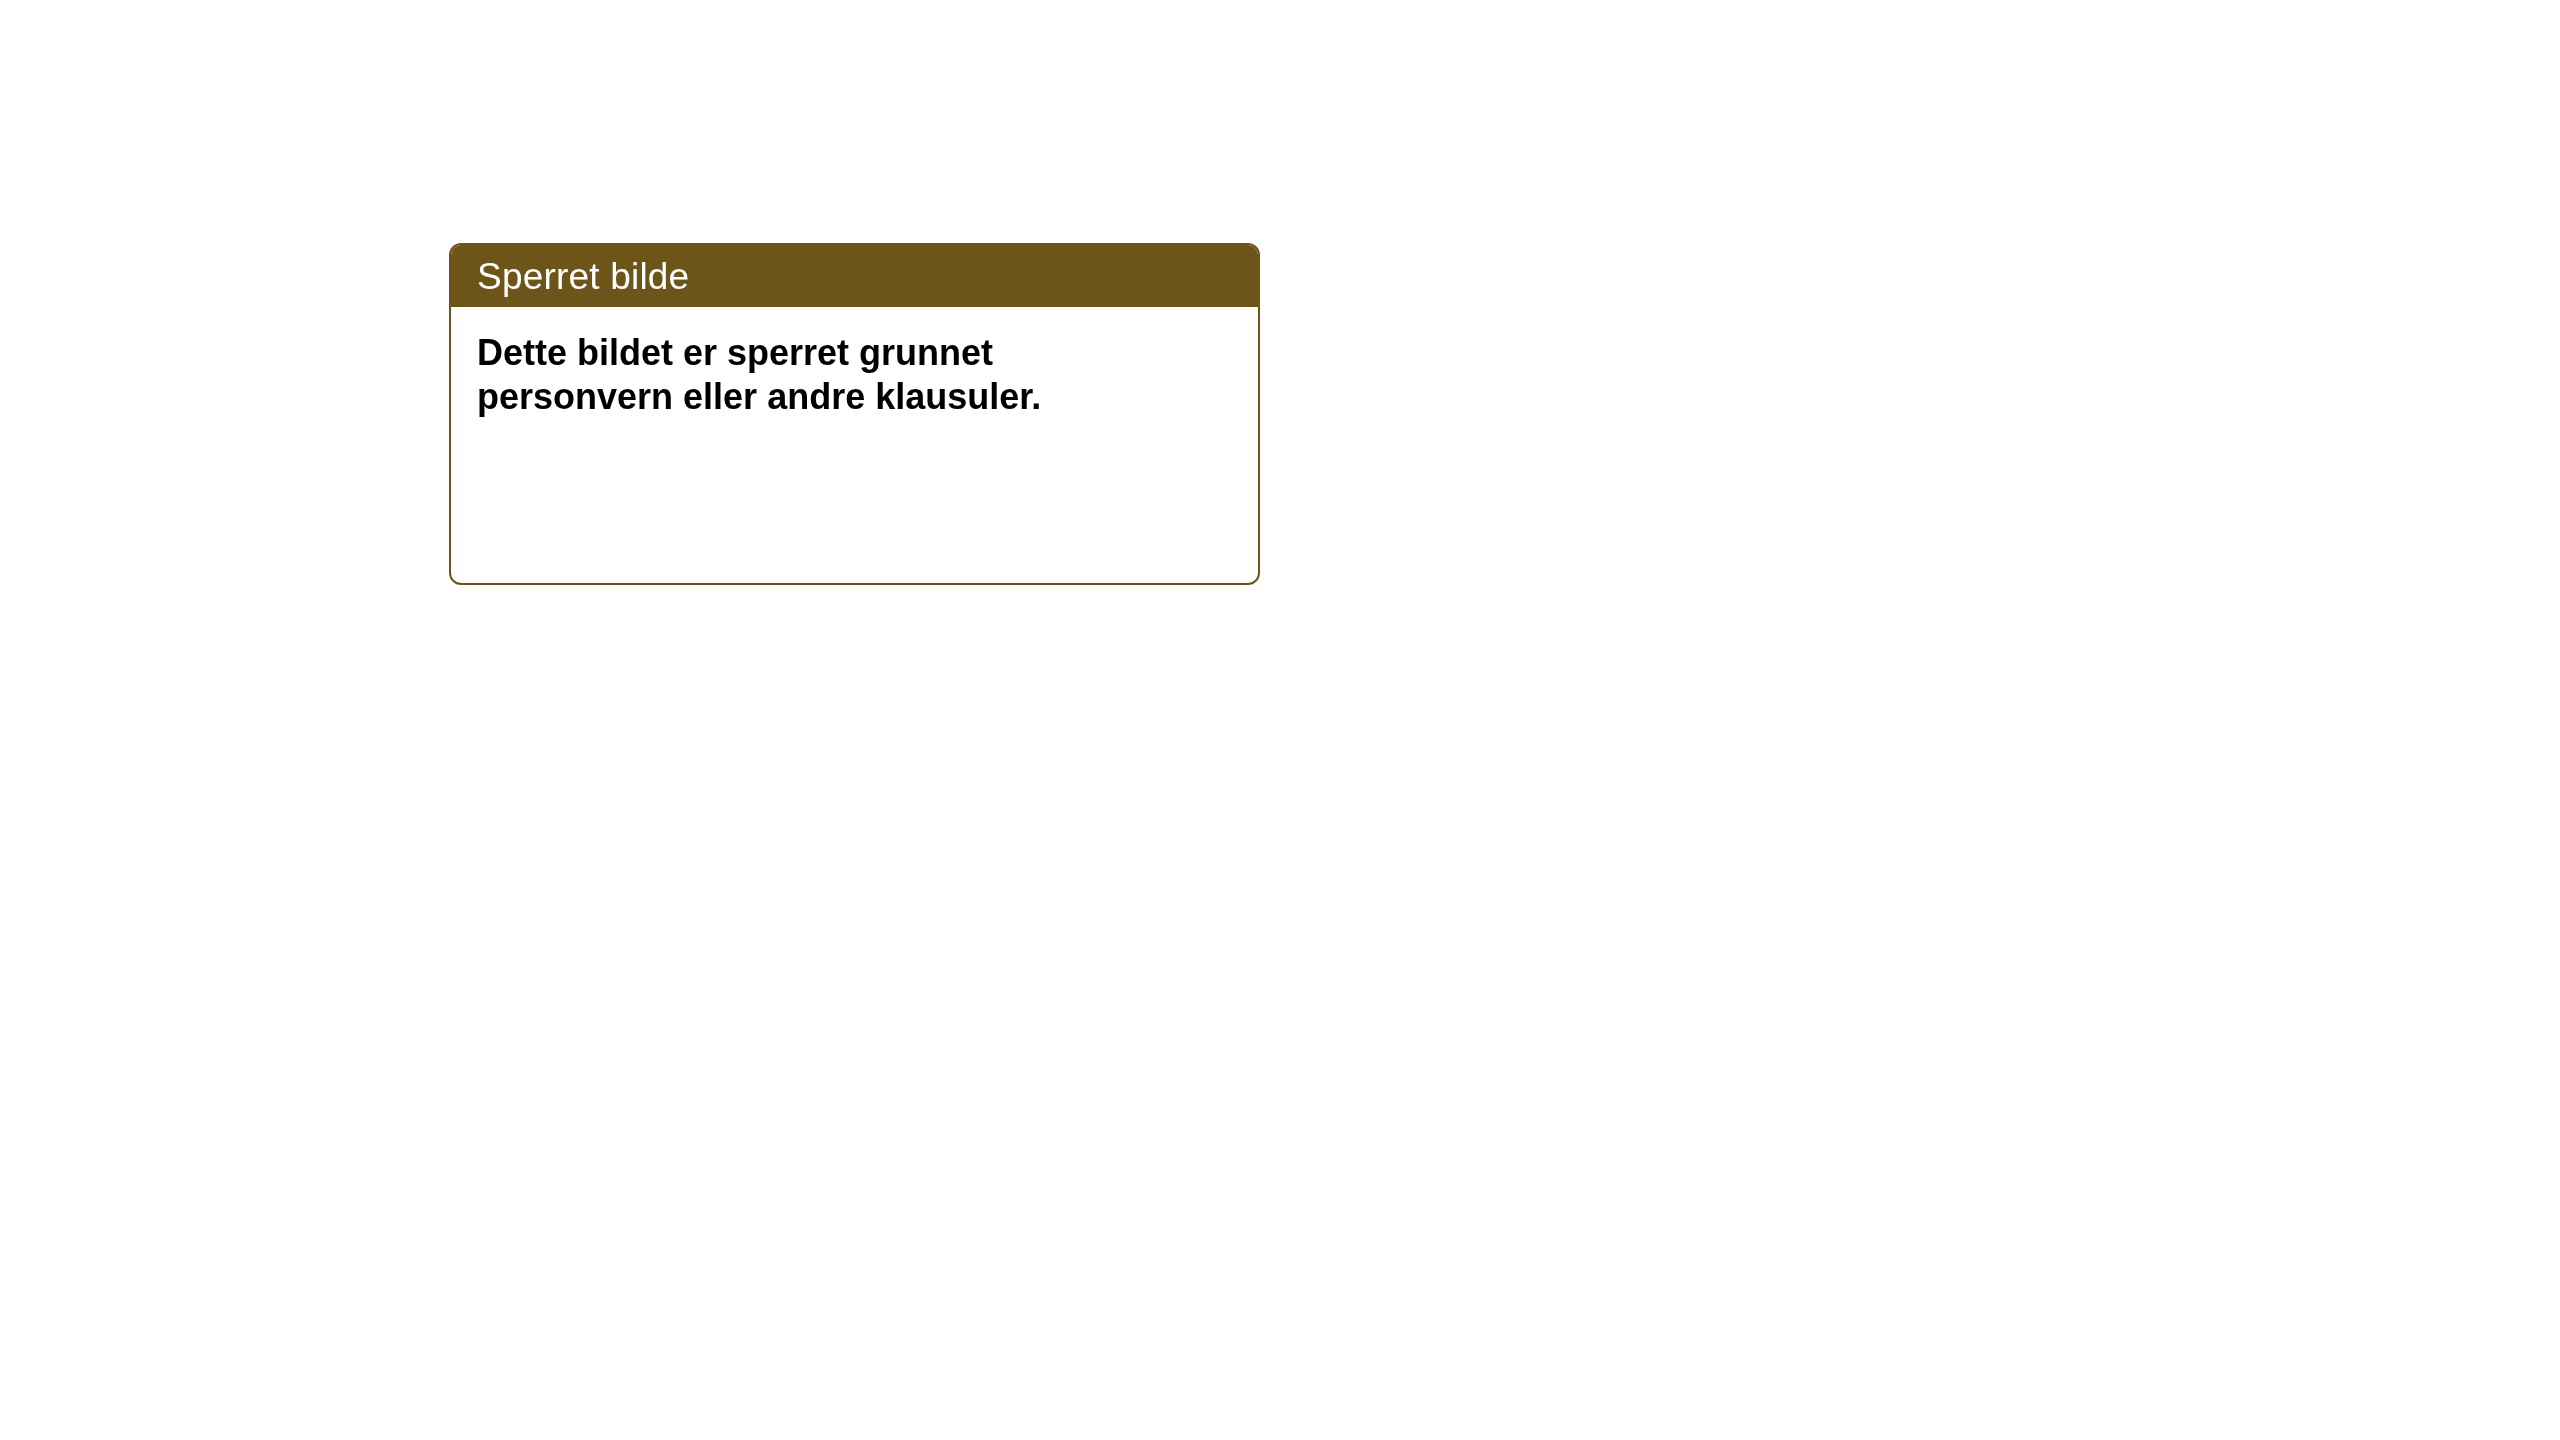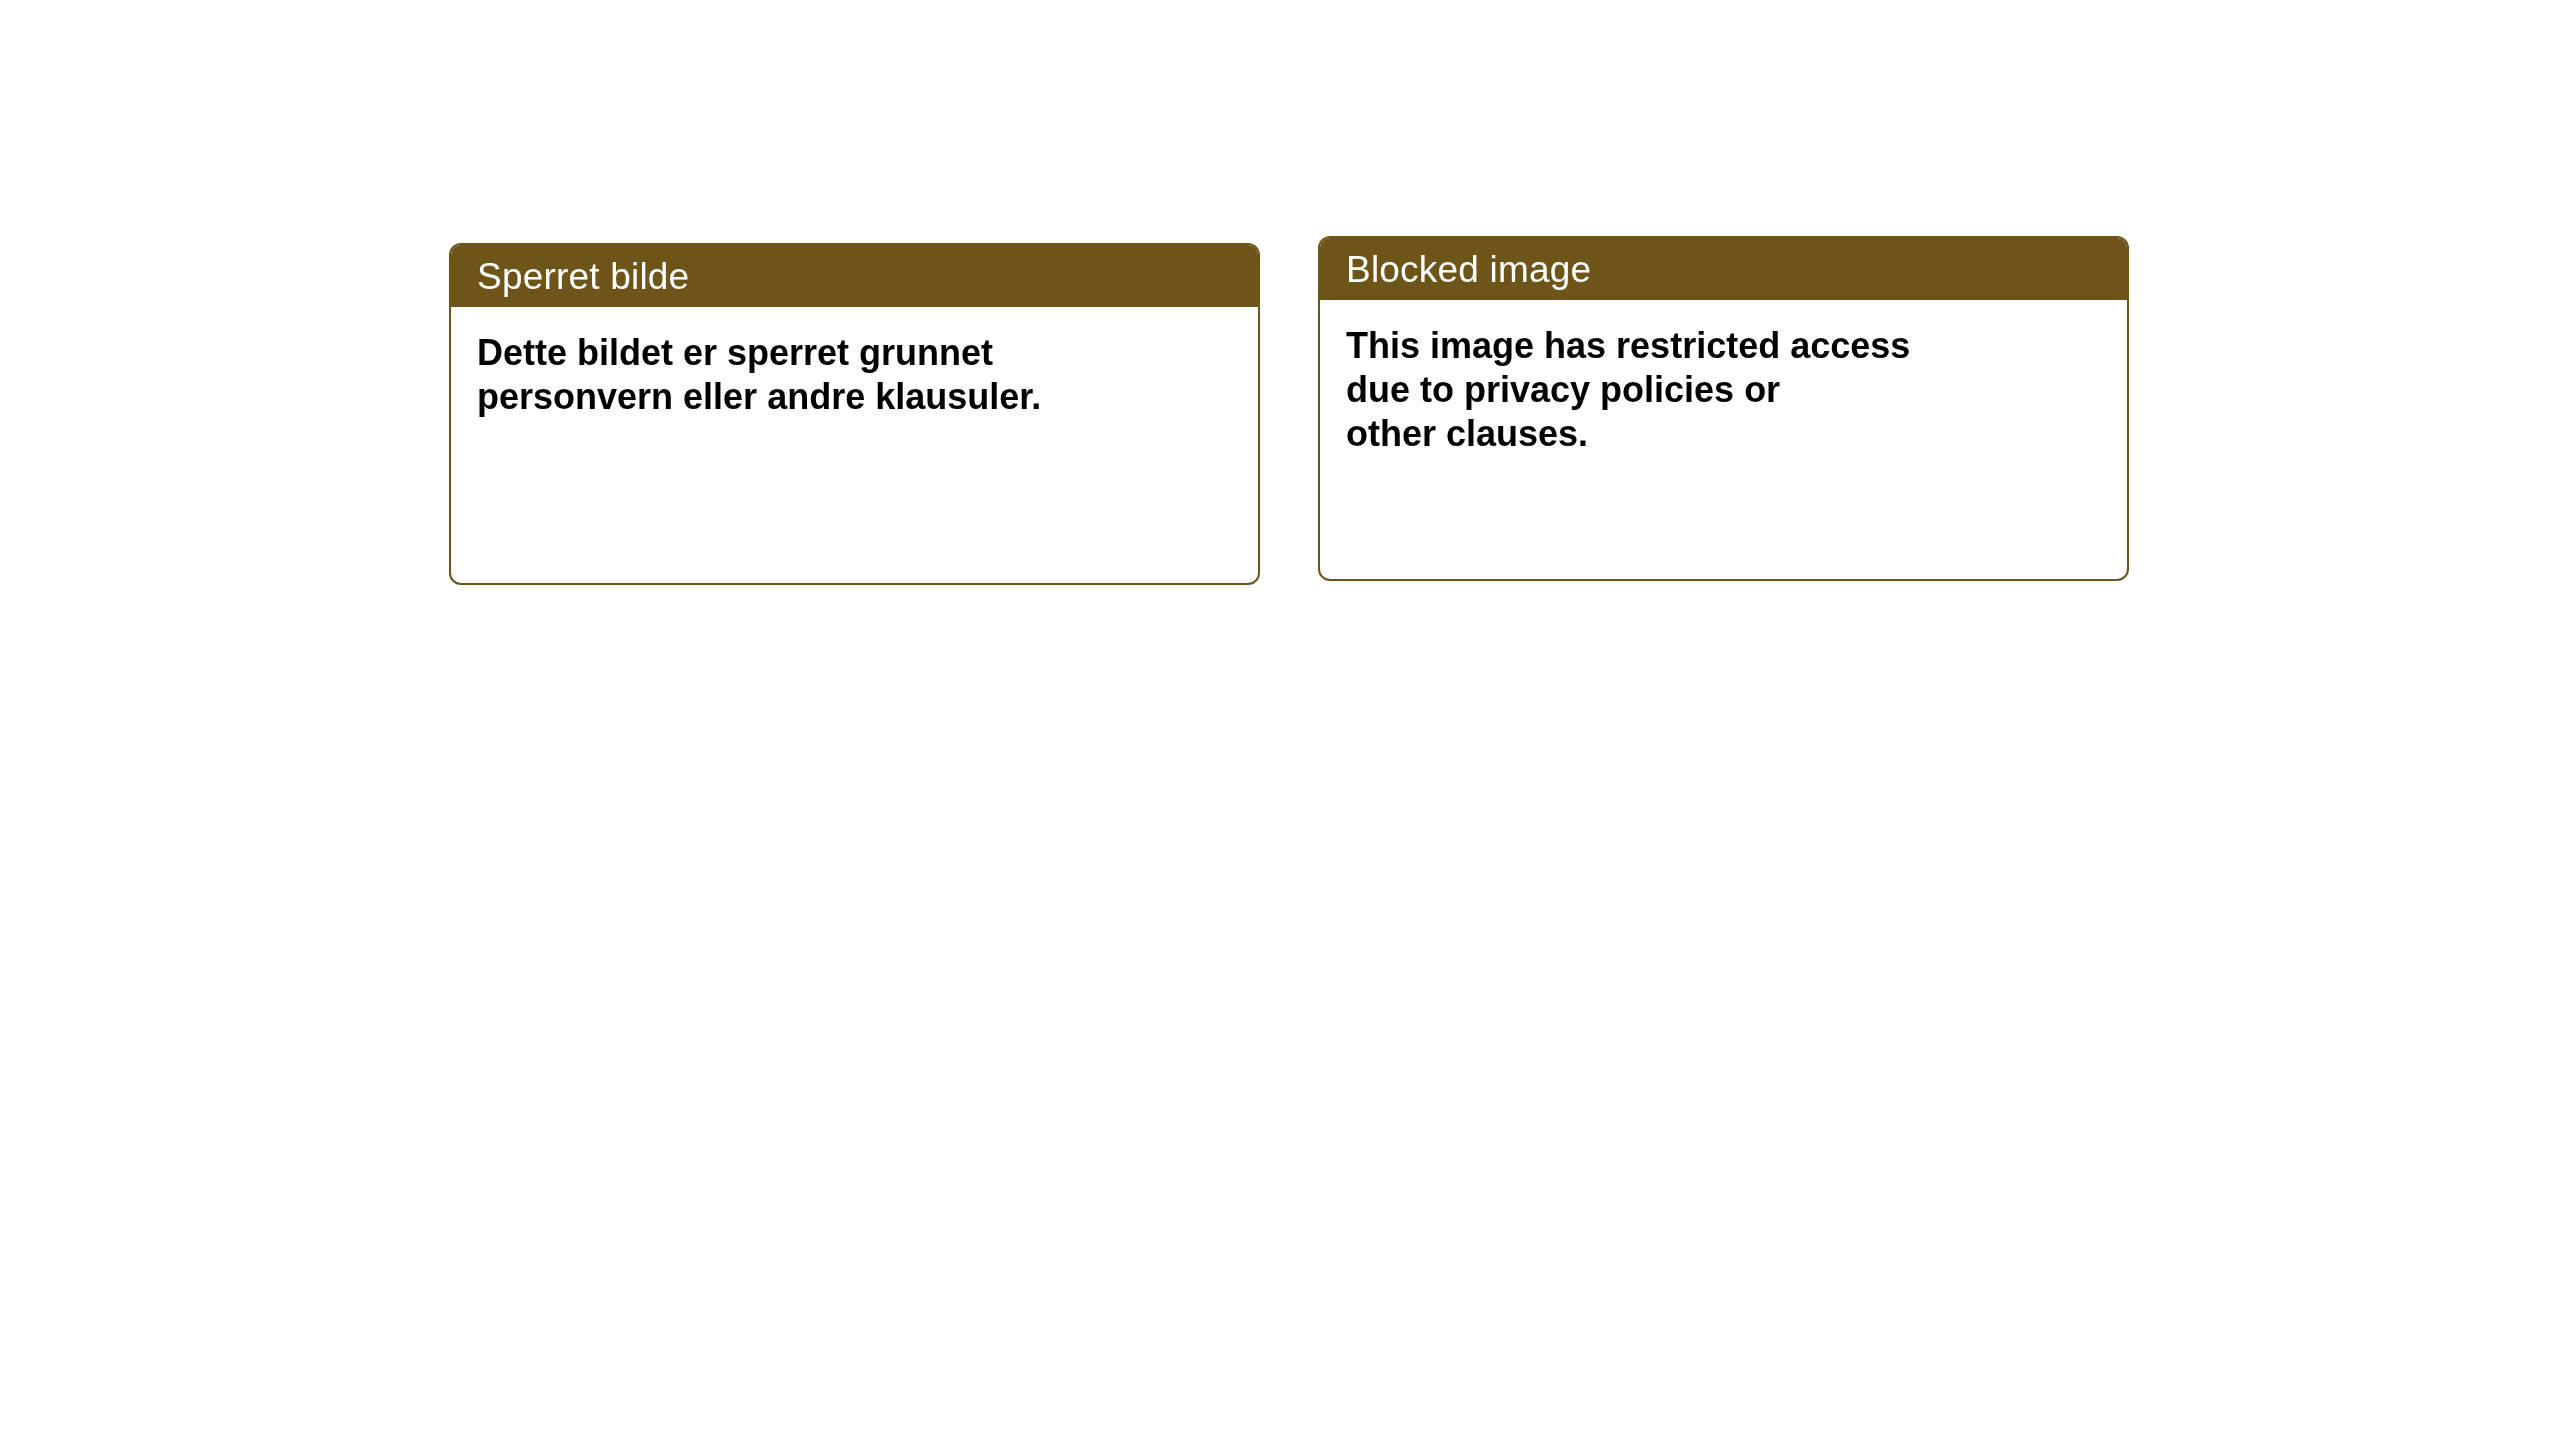--- a/index.html
+++ b/index.html
@@ -75,20 +75,14 @@
 <body>
 
 <div class="stage">
 
   <div class="notice-card" id="card-no">
     <div class="card-header">Sperret bilde</div>
     <div class="card-body">Dette bildet er sperret grunnet
 personvern eller andre klausuler.</div>
   </div>
 
-  <div class="notice-card" id="card-en">
-    <div class="card-header">Blocked image</div>
-    <div class="card-body">This image has restricted access
-due to privacy policies or
-other clauses.</div>
-  </div>
 
 </div>
 
 </body></html>

